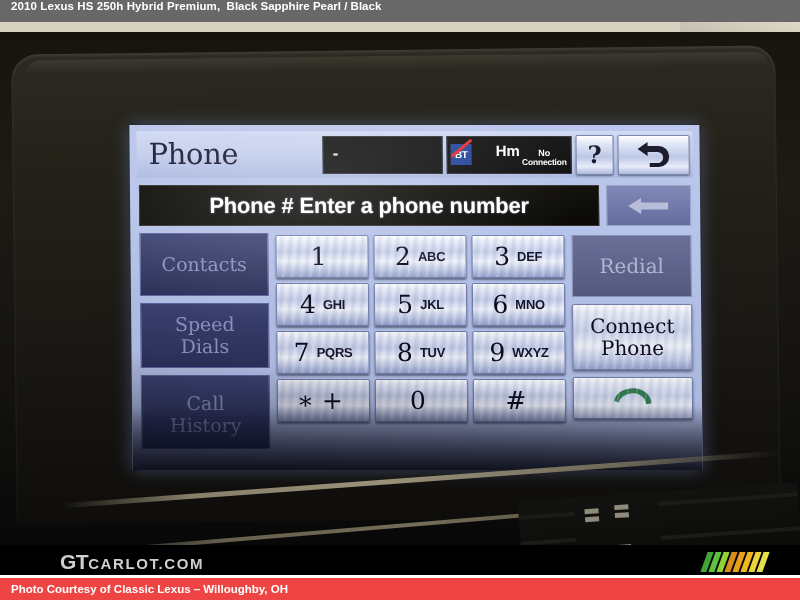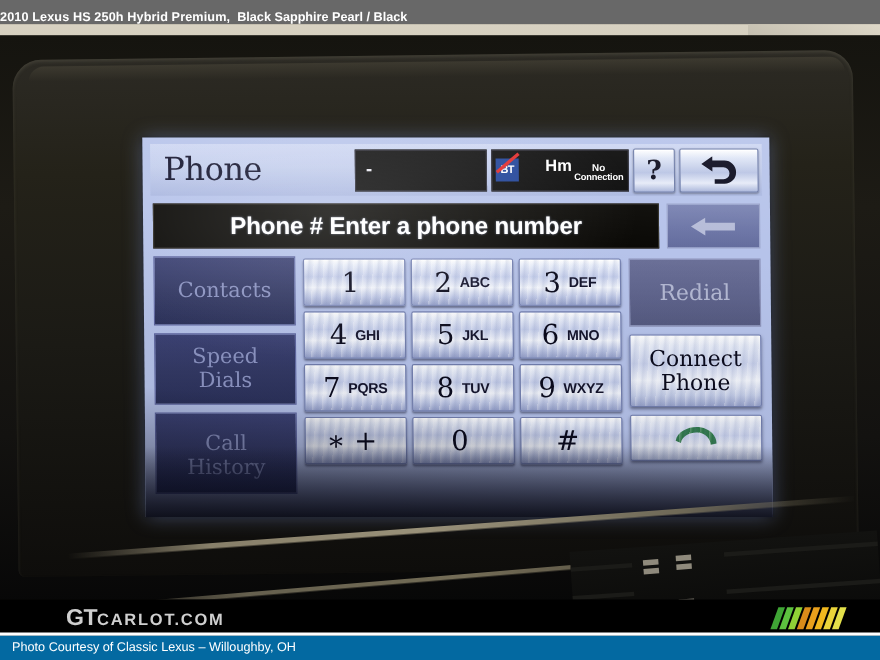--- a/index.html
+++ b/index.html
@@ -20,21 +20,22 @@
     background: #000;
   }
 
   
   .caption-bar {
     position: absolute;
     left: 0; top: 0;
     width: 800px; height: 22px;
     background: #686868;
     display: flex;
-    align-items: flex-end;
+    align-items: flex-start;
+    padding-left: 11px;
     gap: 0;
   }
   .caption-bar .cap-title {
     color: #ffffff;
     font-size: 11.5px;
     font-weight: bold;
     letter-spacing: 0.1px;
     white-space: nowrap;
   }
   .caption-bar .cap-sep {
@@ -504,24 +505,25 @@
   .wm-stripes i {
     display: block;
     width: 6px; height: 20px;
     transform: skewX(-20deg);
   }
 
   .footer-bar {
     position: absolute;
     left: 0; top: 578px;
     width: 800px; height: 22px;
-    background: #0369a1;
+    background: #ef4444;
     display: flex;
     align-items: center;
     padding-left: 11px;
+    font-weight: bold;
   }
   .footer-bar span {
     color: #ffffff;
     font-size: 11.5px;
     white-space: nowrap;
   }
   .wm-divider {
     position: absolute;
     left: 0; top: 575px;
     width: 800px; height: 3px;

